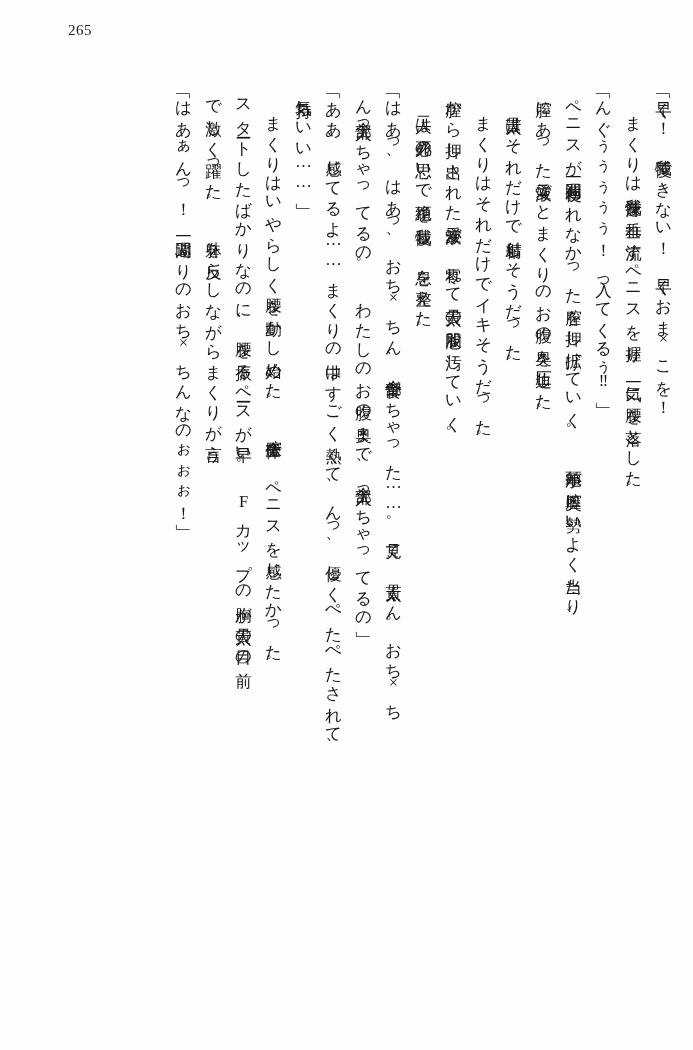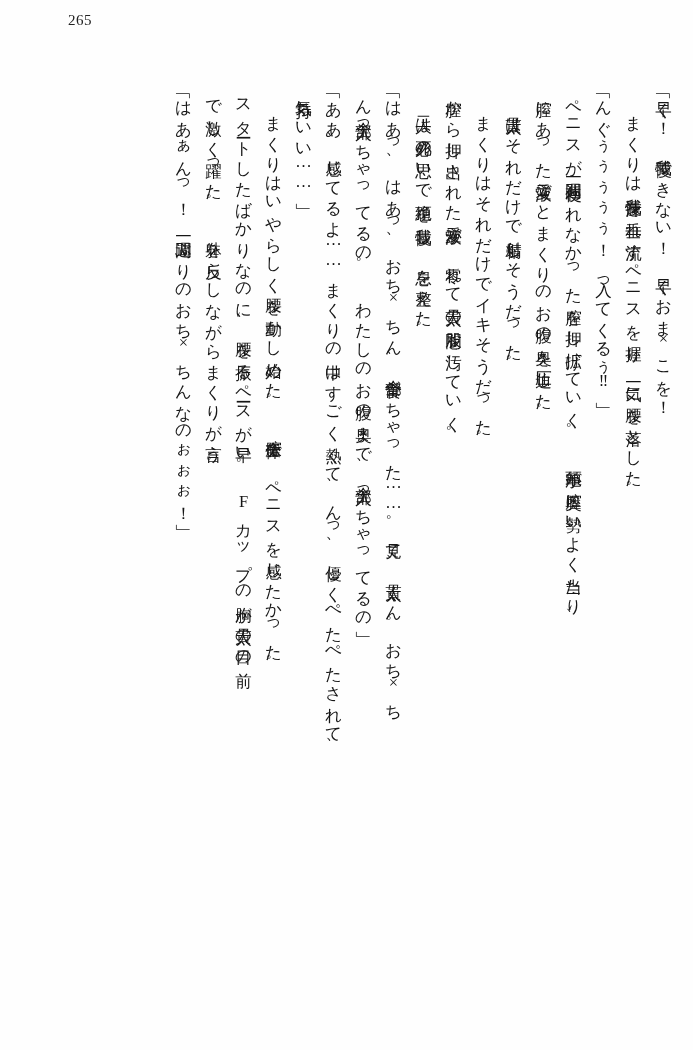--- a/index.html
+++ b/index.html
@@ -15,21 +15,21 @@
     position: relative;
     overflow: hidden;
   }
   .page {
     position: absolute;
     inset: 0;
     background: #fefefe;
   }
   .page-number {
     position: absolute;
-    top: 12px;
+    top: 22px;
     left: 68px;
     font-size: 15px;
     letter-spacing: 0.5px;
     color: #222;
     font-family: "Liberation Serif", "DejaVu Serif", serif;
   }
   .text-block {
     position: absolute;
     top: 88px;
     left: 28px;

